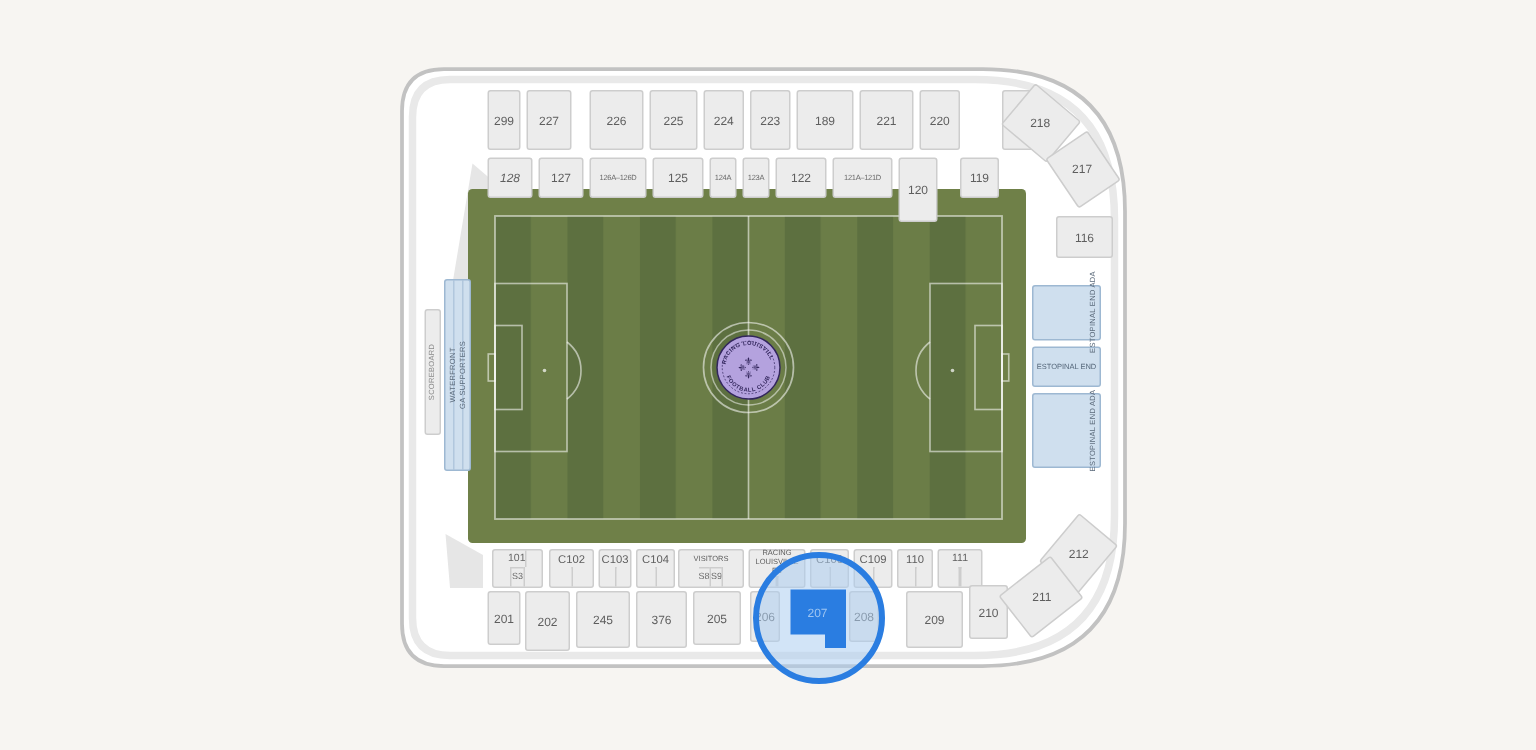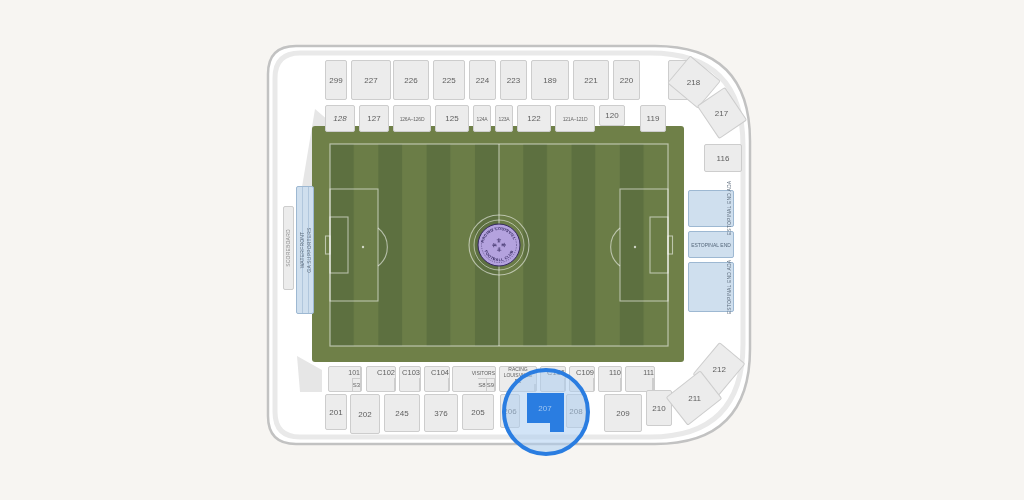--- a/index.html
+++ b/index.html
@@ -7,21 +7,21 @@
   .stage{position:relative;width:1024px;height:500px;background:#f7f5f2;overflow:hidden;}
   .base-svg,.overlay-svg{position:absolute;left:0;top:0;}
   .base-svg{z-index:0;}
   .overlay-svg{z-index:3;pointer-events:none;}
   .sec{position:absolute;z-index:1;background:#ececec;border:1px solid #cdcdcd;border-radius:2px;
        display:flex;align-items:center;justify-content:center;
        font-size:8px;color:#5e5e5e;box-sizing:border-box;}
   .rot{transform-origin:center;}
   .blue{background:#cfdfee;border-color:#9db8d2;color:#55677a;}
   .strip{font-size:5px;letter-spacing:-0.2px;color:#6a6a6a;}
-  .composite{flex-direction:column;align-items:flex-end;justify-content:flex-start;padding:0;}
+  .composite{flex-direction:column;align-items:center;justify-content:flex-start;padding:0;}
   .composite .lbl{flex:0 0 11px;display:flex;align-items:center;justify-content:center;font-size:7.5px;}
   .composite .lbl.sm{font-size:5px;}
   .cells{display:flex;flex:1 1 auto;}
   .cell{flex:1;border-top:1px solid #cdcdcd;border-left:1px solid #cdcdcd;
         display:flex;align-items:center;justify-content:center;font-size:6px;color:#666;}
   .cell.nb{border-left:none;}
   .vlabel{position:absolute;z-index:2;white-space:nowrap;
           transform:translate(-50%,-50%) rotate(-90deg);
           font-size:5px;letter-spacing:.2px;color:#5c6b7c;}
   .vlabel.gray{color:#8a8a8a;}
@@ -86,21 +86,21 @@
         <text x="499" y="243" font-size="7" transform="rotate(180 499 245)">⚜</text>
         <text x="499" y="243" font-size="7" transform="rotate(90 499 245)">⚜</text>
         <text x="499" y="243" font-size="7" transform="rotate(270 499 245)">⚜</text>
       </g>
     </g>
   </svg>
 
   <div class="sec" style="left:325px;top:60px;width:22px;height:40px;">
       <span>299</span>
     </div>
-  <div class="sec" style="left:351px;top:60px;width:40px;height:40px;">
+  <div class="sec" style="left:351px;top:60px;width:30px;height:40px;">
       <span>227</span>
     </div>
   <div class="sec" style="left:393px;top:60px;width:36px;height:40px;">
       <span>226</span>
     </div>
   <div class="sec" style="left:433px;top:60px;width:32px;height:40px;">
       <span>225</span>
     </div>
   <div class="sec" style="left:469px;top:60px;width:27px;height:40px;">
       <span>224</span>
@@ -145,21 +145,21 @@
     </div>
   <div class="sec strip" style="left:495px;top:105px;width:18px;height:27px;">
       <span>123A</span>
     </div>
   <div class="sec" style="left:517px;top:105px;width:34px;height:27px;">
       <span>122</span>
     </div>
   <div class="sec strip" style="left:555px;top:105px;width:40px;height:27px;">
       <span>121A–121D</span>
     </div>
-  <div class="sec" style="left:599px;top:105px;width:26px;height:21px;">
+  <div class="sec" style="left:599px;top:105px;width:26px;height:43px;">
       <span>120</span>
     </div>
   <div class="sec" style="left:640px;top:105px;width:26px;height:27px;">
       <span>119</span>
     </div>
 
   <div class="sec" style="left:704px;top:144px;width:38px;height:28px;">
       <span>116</span>
     </div>
 

